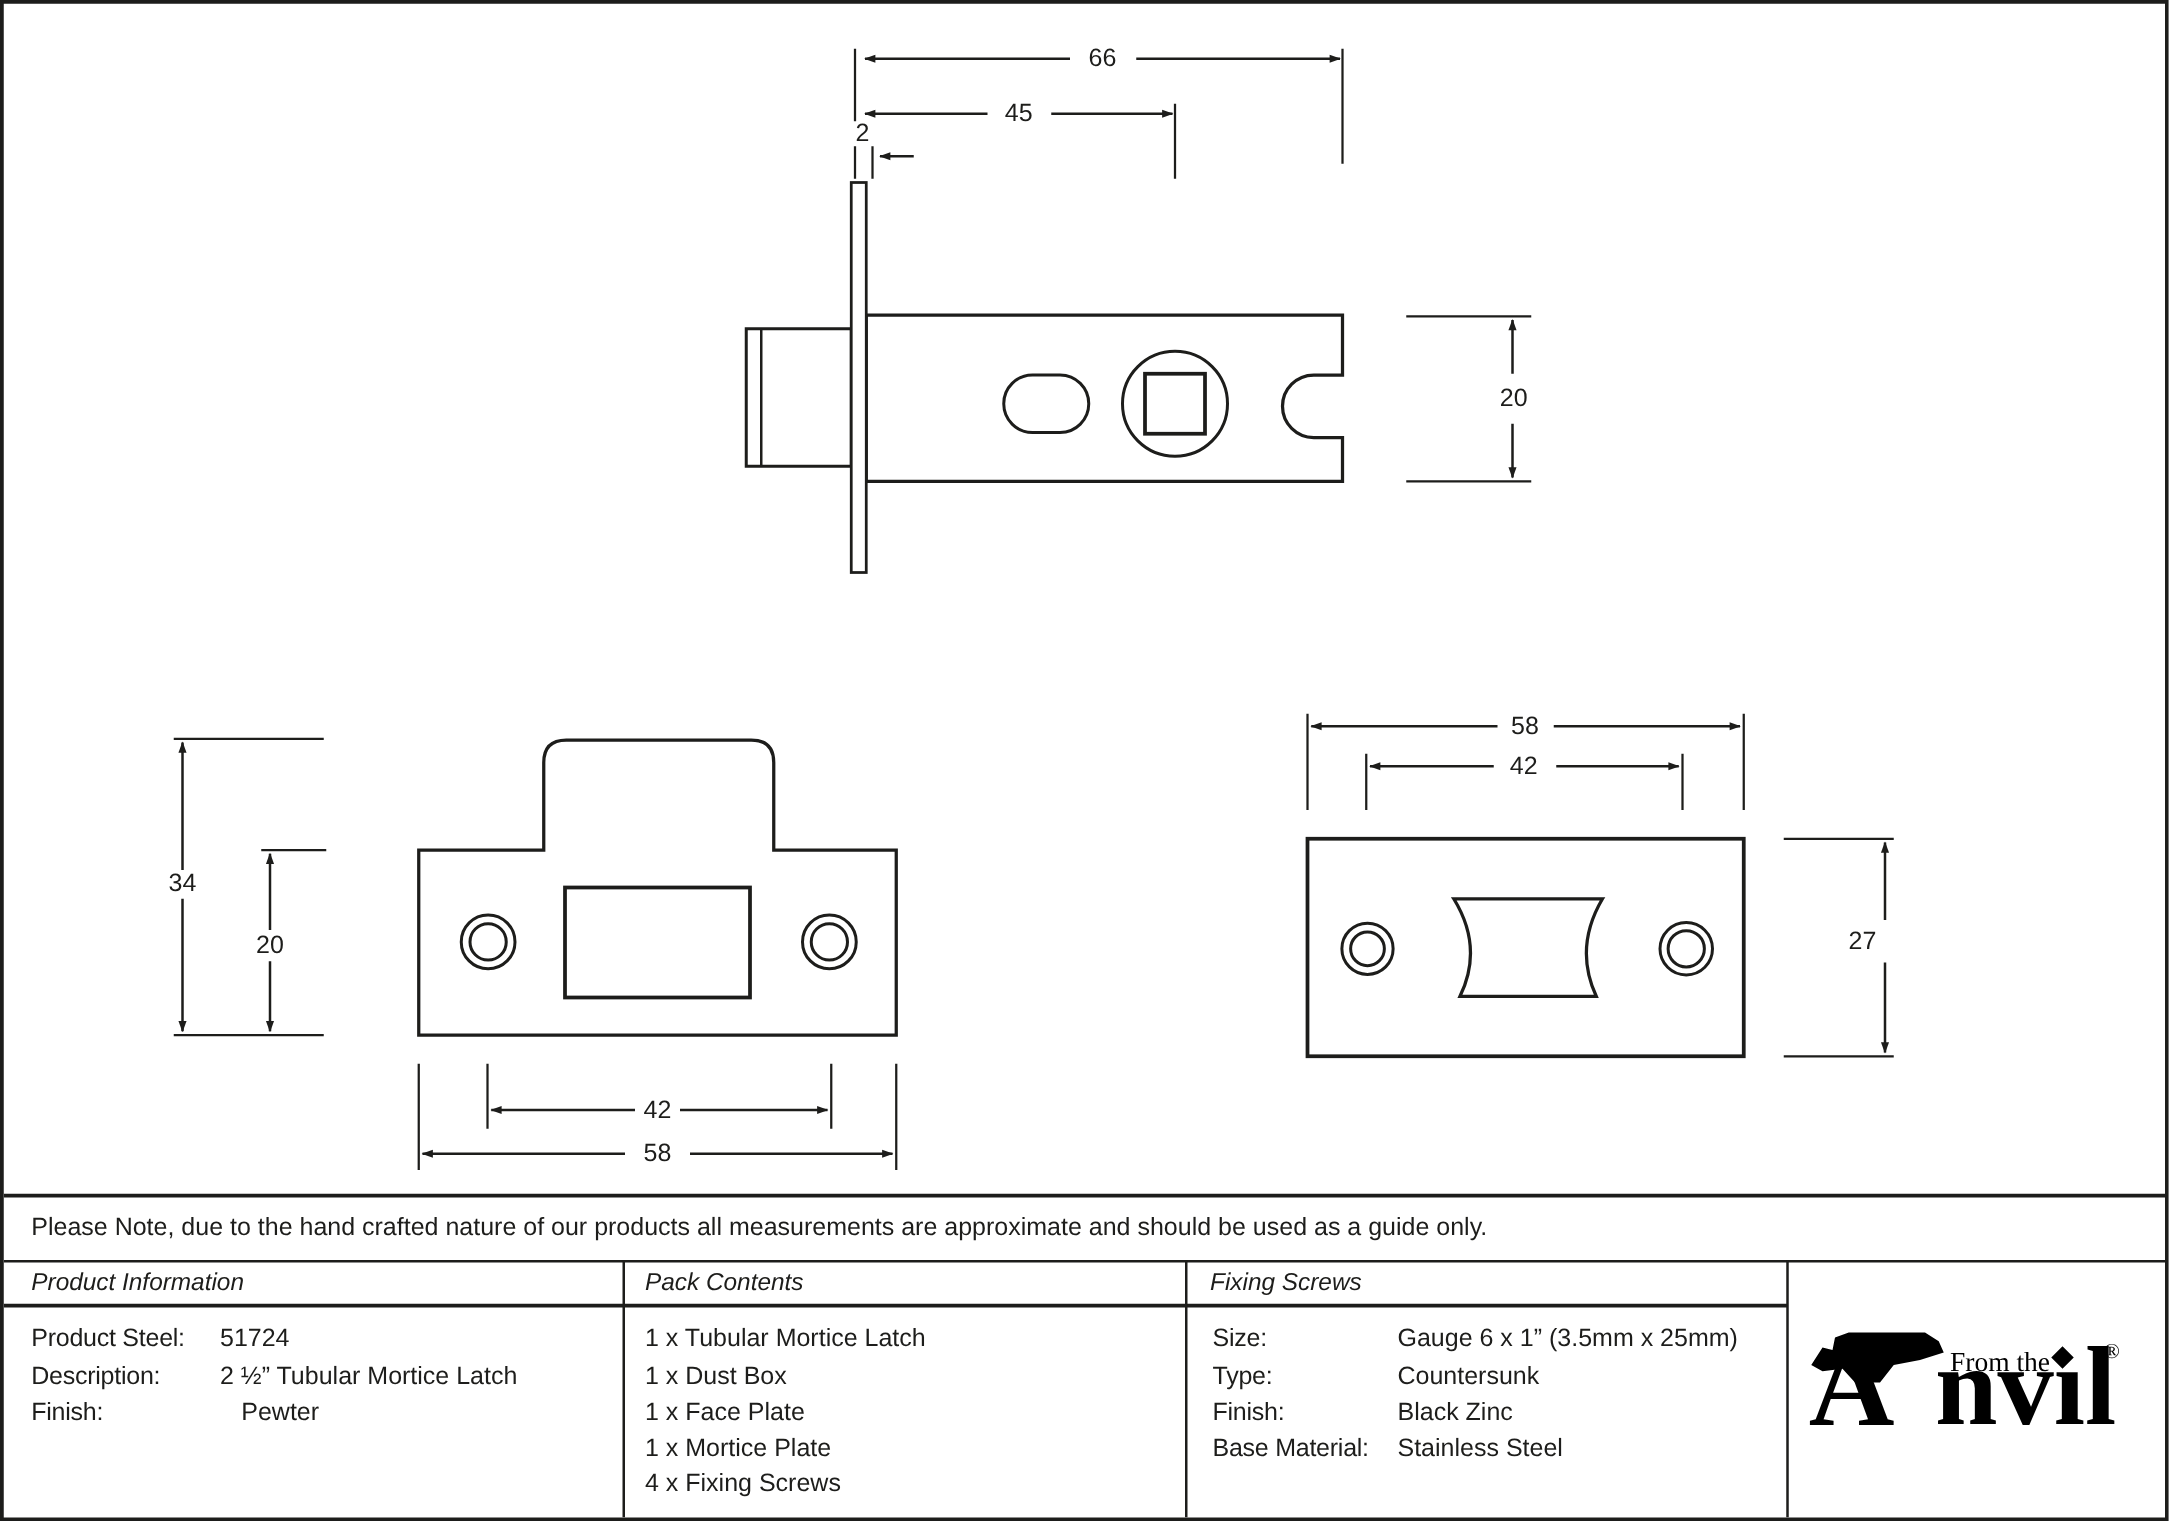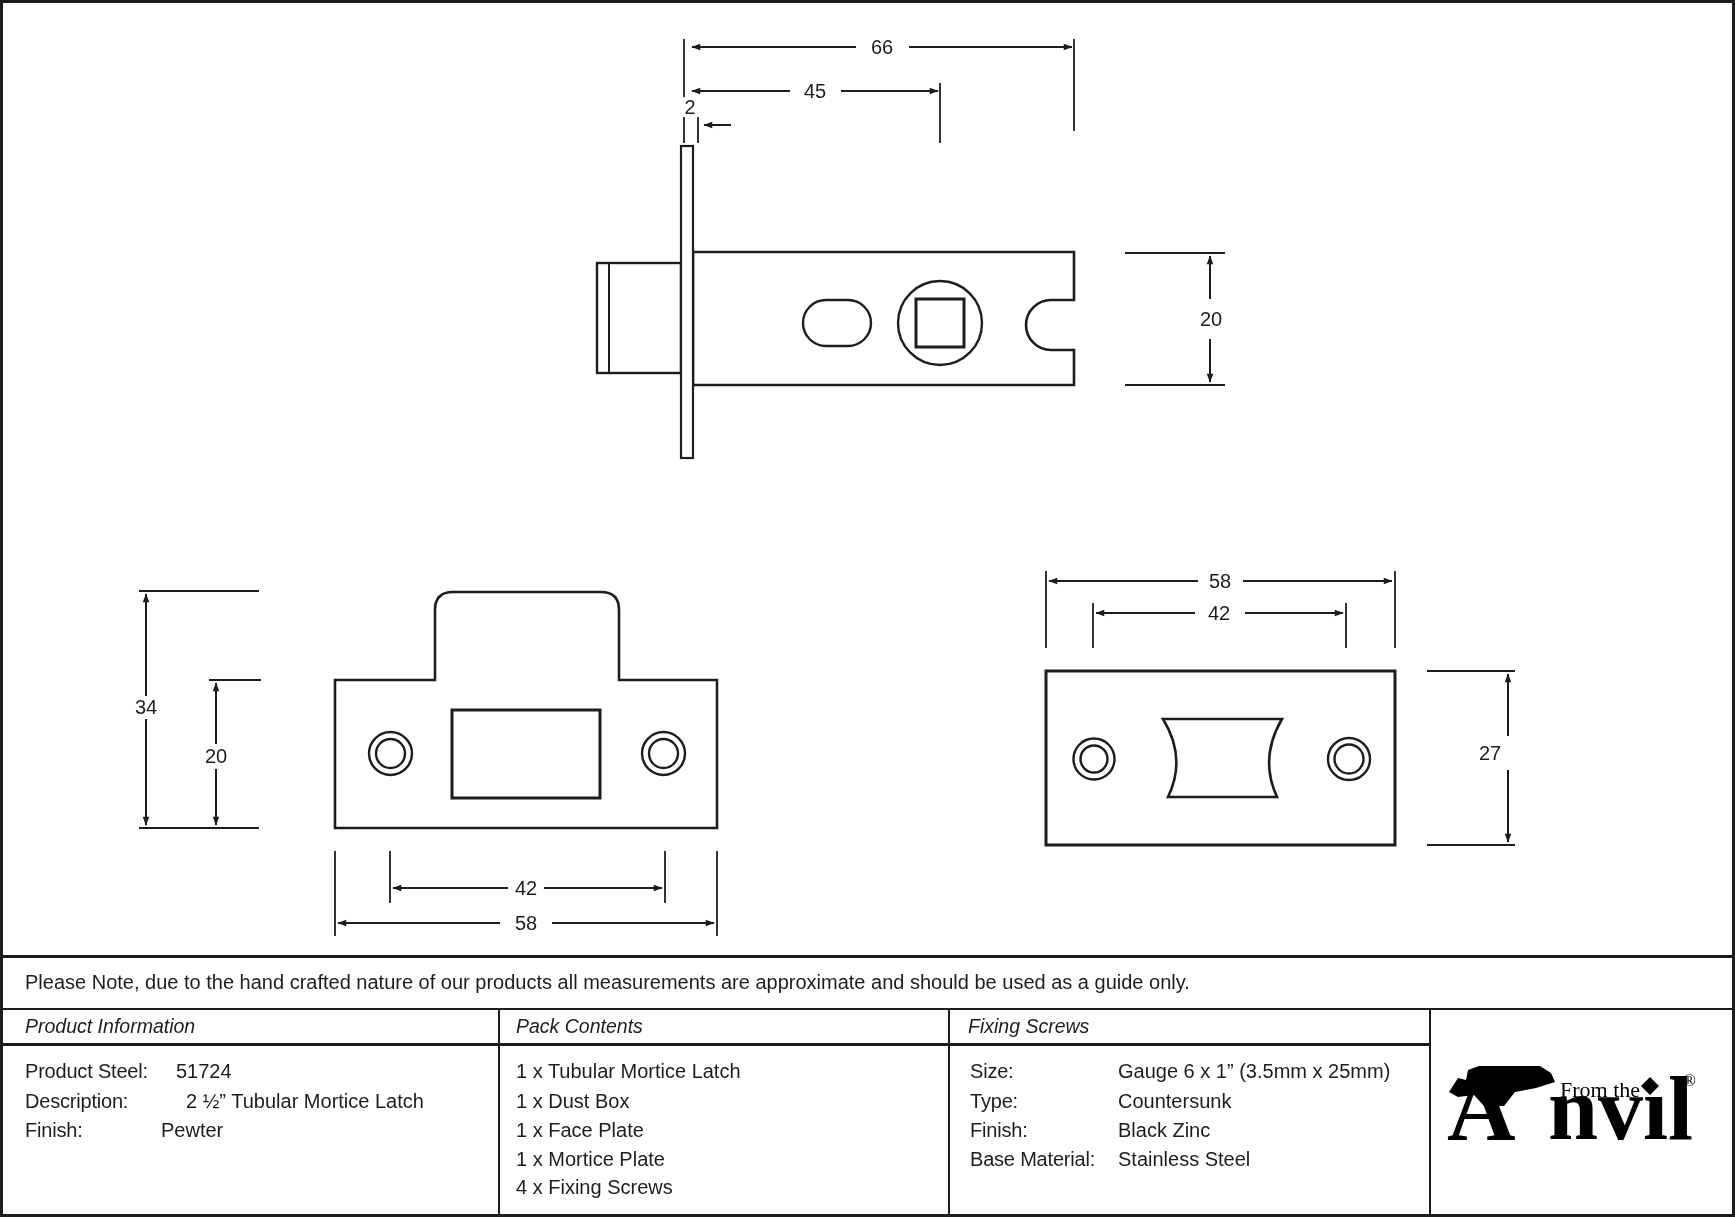--- a/index.html
+++ b/index.html
@@ -138,23 +138,23 @@
   <div class="txt" style="left:22px;top:967px">Please Note, due to the hand crafted nature of our products all measurements are approximate and should be used as a guide only.</div>
 
   <div class="txt hdr" style="left:22px;top:1011px">Product Information</div>
   <div class="txt hdr" style="left:513px;top:1011px">Pack Contents</div>
   <div class="txt hdr" style="left:965px;top:1011px">Fixing Screws</div>
 
   <div>
     <div class="txt celllabel" style="left:22px;top:1056px">Product Steel:</div>
     <div class="txt" style="left:173px;top:1056px">51724</div>
     <div class="txt celllabel" style="left:22px;top:1086px">Description:</div>
-    <div class="txt" style="left:183px;top:1086px">2 ½” Tubular Mortice Latch</div>
+    <div class="txt" style="left:173px;top:1086px">2 ½” Tubular Mortice Latch</div>
     <div class="txt celllabel" style="left:22px;top:1115px">Finish:</div>
-    <div class="txt" style="left:158px;top:1115px">Pewter</div>
+    <div class="txt" style="left:190px;top:1115px">Pewter</div>
   </div>
 
   <div>
     <div class="txt" style="left:513px;top:1056px">1 x Tubular Mortice Latch</div>
     <div class="txt" style="left:513px;top:1086px">1 x Dust Box</div>
     <div class="txt" style="left:513px;top:1115px">1 x Face Plate</div>
     <div class="txt" style="left:513px;top:1144px">1 x Mortice Plate</div>
     <div class="txt" style="left:513px;top:1172px">4 x Fixing Screws</div>
   </div>
 

